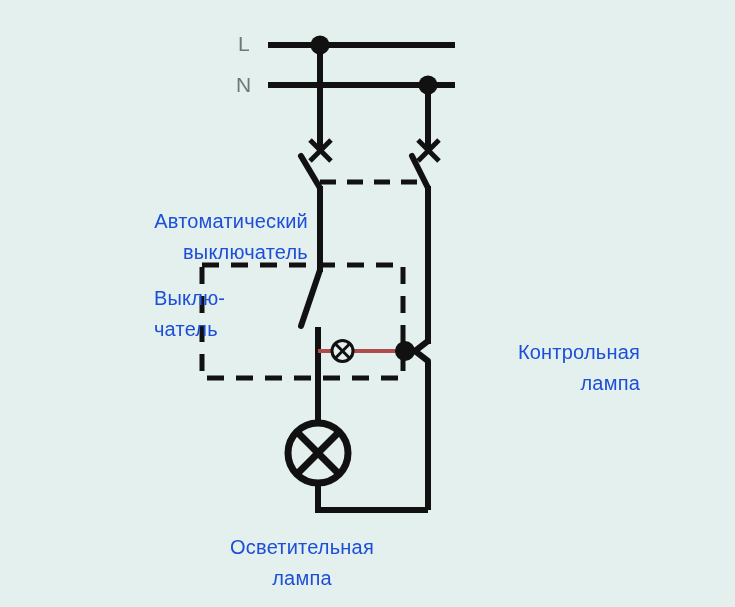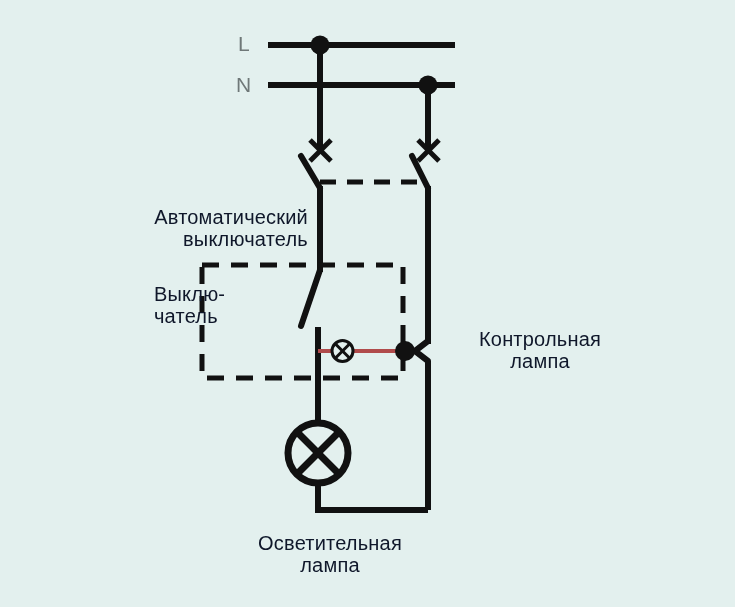--- a/index.html
+++ b/index.html
@@ -23,24 +23,24 @@
   #circuit-svg {
     position: absolute;
     left: 0;
     top: 0;
     width: 735px;
     height: 607px;
     display: block;
   }
   .label {
     position: absolute;
-    color: #0f172a;
+    color: #1d4ed8;
     font-family: "Liberation Sans", sans-serif;
     font-size: 20px;
-    line-height: 22px;
+    line-height: 31px;
     white-space: pre;
     letter-spacing: 0.2px;
   }
   .rail-label {
     color: #6f7878;
     font-size: 21px;
     line-height: 21px;
     letter-spacing: 0.5px;
   }
   #label-breaker {
@@ -50,26 +50,26 @@
     text-align: right;
   }
   #label-switch {
     left: 154px;
     top: 283px;
     width: 148px;
     text-align: left;
   }
   #label-control-lamp {
     left: 440px;
-    top: 328px;
+    top: 337px;
     width: 200px;
-    text-align: center;
+    text-align: right;
   }
   #label-main-lamp {
-    left: 220px;
+    left: 192px;
     top: 532px;
     width: 220px;
     text-align: center;
   }
   #label-l {
     left: 238px;
     top: 33px;
   }
   #label-n {
     left: 236px;

